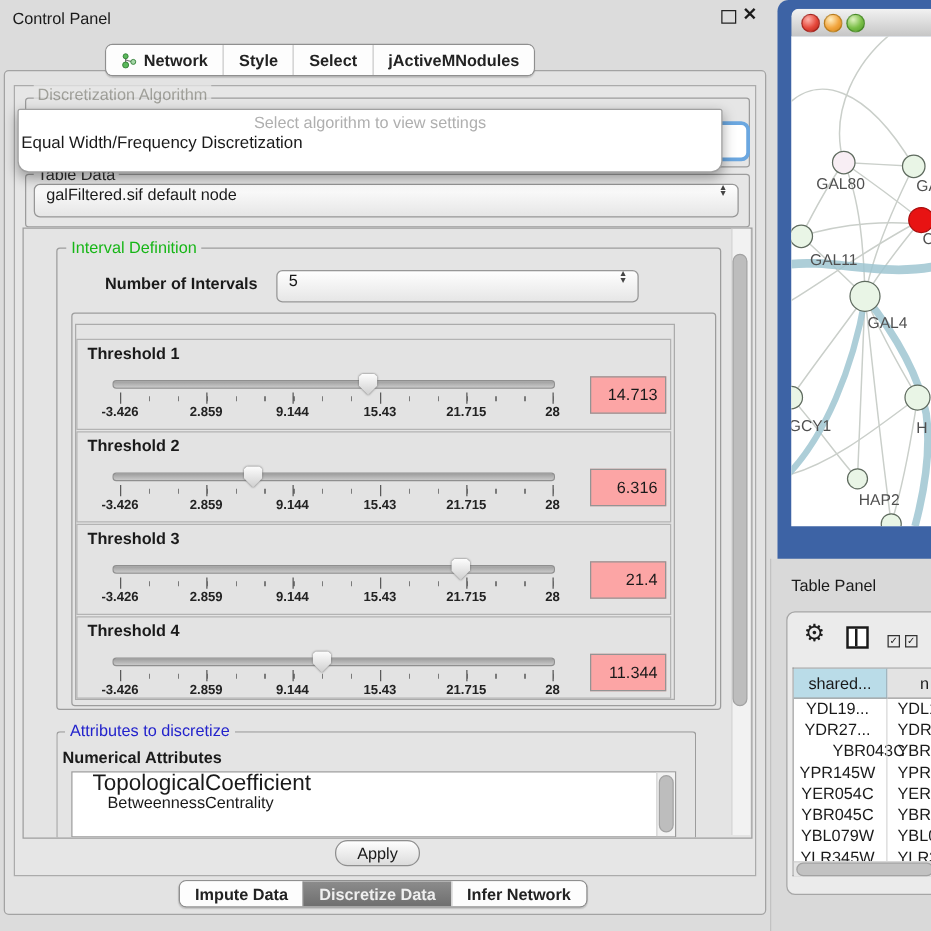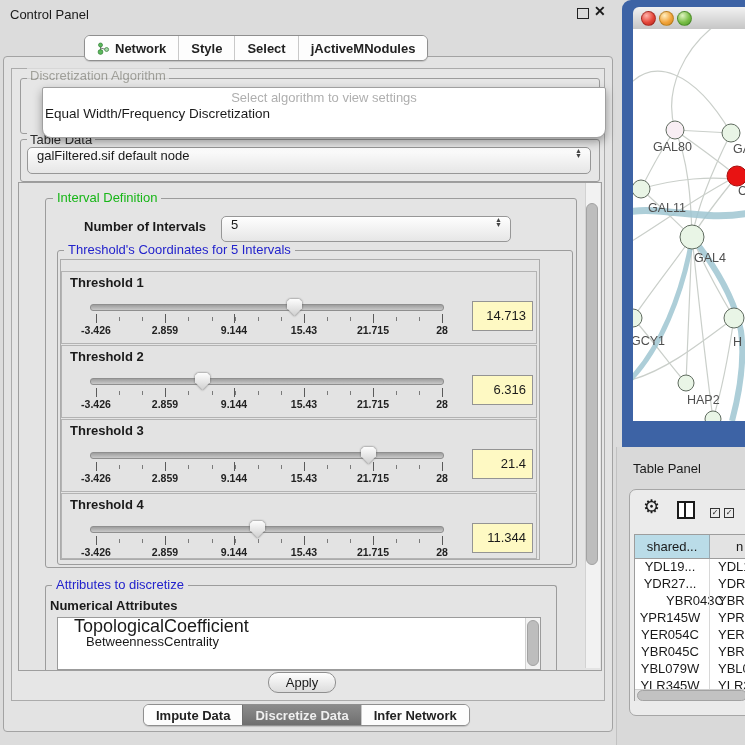--- a/index.html
+++ b/index.html
@@ -26,21 +26,21 @@
   .thl{position:absolute;left:8px;top:3px;font-size:13px;font-weight:700;}
   .track{position:absolute;height:5px;border-radius:3px;background:linear-gradient(#9e9e9e,#c9c9c9);
          border:1px solid #8f8f8f;width:352px;left:28px;}
   .thumbw{position:absolute;width:15px;height:17px;filter:drop-shadow(0 0 1px #666);}
   .thumb{width:100%;height:100%;background:linear-gradient(#FDFDFD,#CFCFCF);
          clip-path:polygon(18% 0,82% 0,100% 14%,100% 55%,50% 100%,0 55%,0 14%);}
   .majt{position:absolute;width:1px;height:9px;background:#5a5a5a;top:42px;}
   .mint{position:absolute;top:45px;height:4px;width:347px;left:34px;
         background:repeating-linear-gradient(to right,#7a7a7a 0 1px,transparent 1px 23.1px);}
   .tlab{position:absolute;top:52px;width:60px;text-align:center;font-size:10.5px;font-weight:700;color:#222;}
-  .vfield{position:absolute;left:410px;top:29px;width:53px;height:28px;background:#fef9c3;border:1px solid #949494;
+  .vfield{position:absolute;left:410px;top:29px;width:53px;height:28px;background:#fca5a5;border:1px solid #949494;
           font-size:13px;text-align:right;line-height:28px;padding-right:6px;}
   .btn{border:1px solid #8f8f8f;border-radius:10px;background:linear-gradient(#FEFEFE,#DCDCDC);
        font-size:13px;text-align:center;}
   .scrtrack{background:#F2F2F2;border-left:1px solid #D2D2D2;}
   .scrthumb{background:#BDBDBD;border:1px solid #A2A2A2;border-radius:6px;}
   .gridcell{font-size:13px;white-space:nowrap;overflow:hidden;}
   svg text{font-family:"Liberation Sans",sans-serif;}
 </style>
 </head>
 <body>
@@ -80,21 +80,21 @@
       <span>jActiveMNodules</span>
     </div>
   </div>
 
   <div class="abs fs" style="left:20px;top:78px;width:578px;height:54px;"></div>
   <span class="abs" style="left:27px;top:68px;font-size:13px;color:#8a8a82;opacity:.75;background:#E6E6E6;padding:0 3px;">Discretization Algorithm</span>
 
   <div class="abs" style="left:556px;top:97px;width:38px;height:26px;border:3px solid #6BA7E0;border-radius:7px;background:#fff;"></div>
 
   <div class="abs" style="left:14px;top:87px;width:562px;height:49px;background:#fff;border:1px solid #A0A0A0;
-              border-radius:2px 2px 9px 9px;box-shadow:0 4px 10px rgba(0,0,0,.35);z-index:30;margin-left:28px;">
+              border-radius:2px 2px 9px 9px;box-shadow:0 4px 10px rgba(0,0,0,.35);z-index:30;">
     <div style="text-align:center;font-size:13px;color:#AFAFAF;padding-top:2px;">Select algorithm to view settings</div>
     <div style="font-size:13.5px;padding-left:2px;margin-top:1px;">Equal Width/Frequency Discretization</div>
   </div>
 
   <div class="abs fs" style="left:20px;top:139px;width:578px;height:41px;"></div>
   <span class="abs" style="left:27px;top:132px;font-size:13px;color:#2d2d2d;background:#E6E6E6;padding:0 3px;">Table Data</span>
   <div class="abs combo" style="left:27px;top:147px;width:562px;height:25px;">
     <span class="txt">galFiltered.sif default node</span>
     <span class="spin">
         <span>▲</span>
@@ -112,21 +112,20 @@
   <span class="abs" style="left:84px;top:219px;font-size:13px;font-weight:700;">Number of Intervals</span>
   <div class="abs combo" style="left:221px;top:216px;width:288px;height:24px;">
     <span class="txt">5</span>
     <span class="spin">
         <span>▲</span>
         <span>▼</span>
       </span>
   </div>
 
   <div class="abs fs" style="left:57px;top:250px;width:514px;height:313px;"></div>
-  <span class="abs legend" style="left:64px;top:243px;color:#2323CC;">Threshold's Coordinates for 5 Intervals</span>
   <div class="abs" style="left:60px;top:259px;width:478px;height:299px;border:1px solid #ABABAB;"></div>
 
   <div class="abs tbox" style="left:61px;top:271px;">
     <span class="thl">Threshold 1</span>
     <div class="track" style="top:32px;"></div>
     <div class="thumbw" style="left:225px;top:27px;">
         <div class="thumb"></div>
       </div>
     <div class="mint"></div>
     <span class="majt" style="left:34px;"></span>

